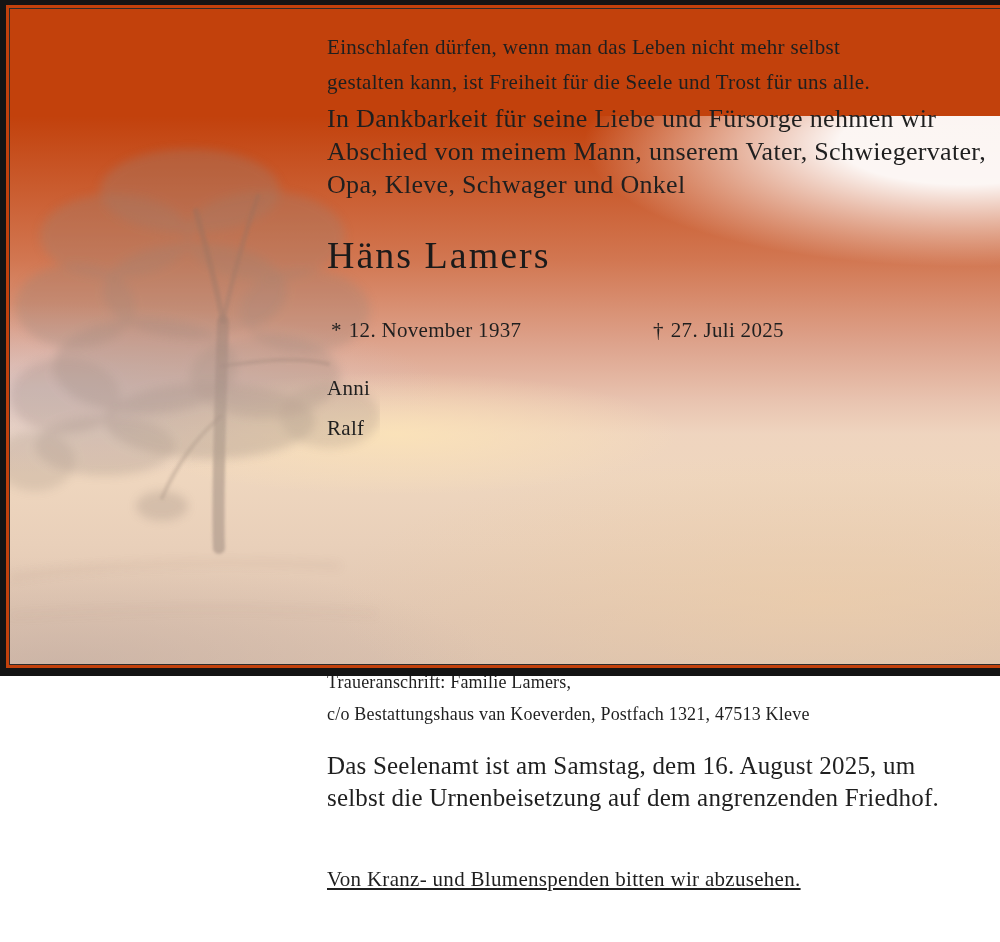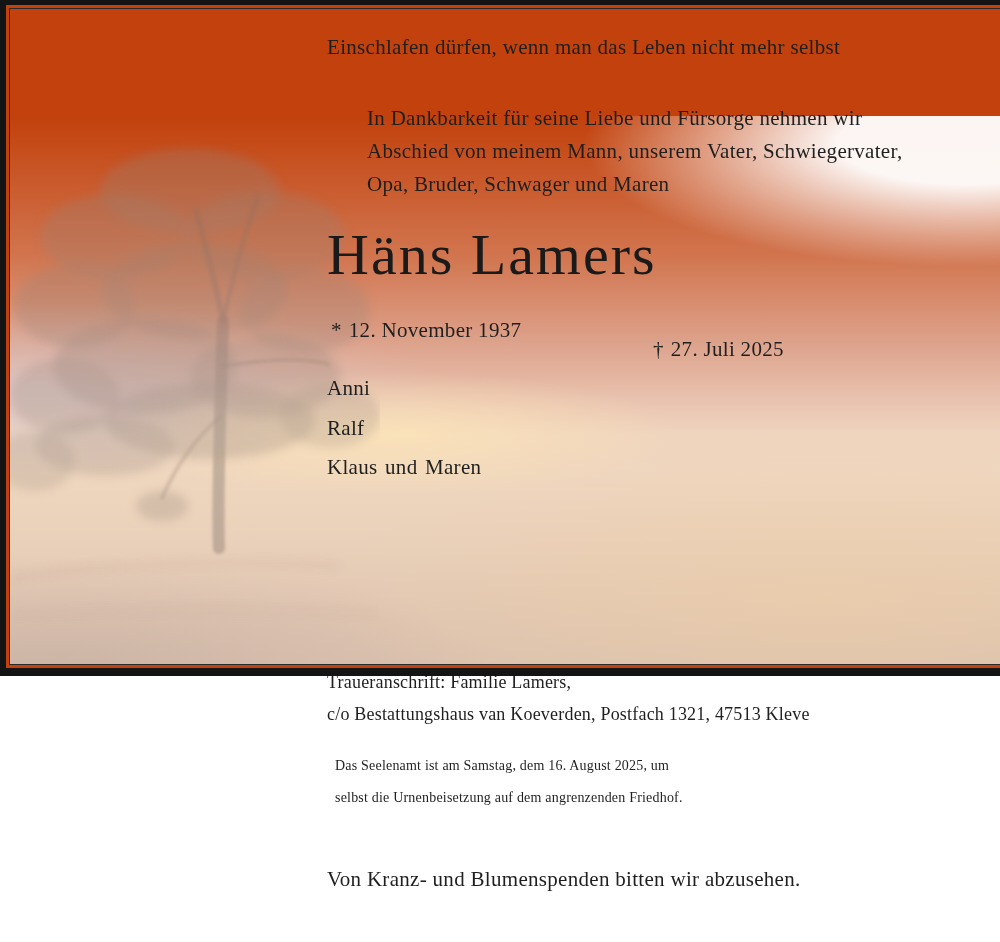--- a/index.html
+++ b/index.html
@@ -67,30 +67,30 @@
     opacity: 0.6;
   }
   .content {
     position: absolute;
     inset: 0;
     z-index: 2;
     color: #1f1f1f;
   }
   .blk { position: absolute; left: 327px; white-space: nowrap; }
   .quote   { top: 30px;  font-size: 21px;  line-height: 35px;   letter-spacing: 0.3px; }
-  .intro   { top: 102px; font-size: 21px;  line-height: 33px;   letter-spacing: 0.3px; margin-left: 40px; }
-  .name    { top: 220px; font-size: 58px;  line-height: 70px;   letter-spacing: 2px; color: #1a1a1a; }
+  .intro   { top: 102px; font-size: 26px;  line-height: 33px;   letter-spacing: 0.3px; }
+  .name    { top: 220px; font-size: 38px;  line-height: 70px;   letter-spacing: 2px; color: #1a1a1a; }
   .dates   { top: 315px; font-size: 21px;  line-height: 30px;   letter-spacing: 0.3px; width: 620px; }
   .dates .birth { position: absolute; left: 4px; }
-  .dates .death { position: absolute; left: 326px; margin-top: 19px; }
+  .dates .death { position: absolute; left: 326px; }
   .dates .sym { margin-right: 7px; }
   .family  { top: 369px; font-size: 21px; line-height: 39.5px; letter-spacing: 0.3px; word-spacing: 2px; }
   .address { top: 666px; font-size: 18px;  line-height: 32px;   letter-spacing: 0.2px; }
-  .service { top: 750px; font-size: 14px;  line-height: 31.5px; letter-spacing: 0.2px; margin-left: 8px; }
-  .flowers { top: 864px; font-size: 21px;  line-height: 30px;   letter-spacing: 0.3px; }
+  .service { top: 750px; font-size: 25px;  line-height: 31.5px; letter-spacing: 0.2px; }
+  .flowers { top: 864px; font-size: 21px;  line-height: 30px;   letter-spacing: 0.3px; text-decoration: underline; }
 </style>
 </head>
 <body>
 
 <div class="page">
 
   <div class="photo">
     <svg class="tree" width="370" height="548" viewBox="0 0 370 548" aria-hidden="true">
       <defs>
         <filter id="blurFol" x="-40%" y="-40%" width="180%" height="180%">
@@ -130,43 +130,43 @@
         <path d="M0 462 Q 140 440 330 450" stroke-width="5" opacity="0.30"></path>
         <path d="M0 500 Q 180 488 368 498" stroke-width="4" opacity="0.20"></path>
       </g>
     </svg>
   </div>
 
   <div class="content">
 
     <div class="blk quote">
       <div>Einschlafen dürfen, wenn man das Leben nicht mehr selbst</div>
+      <div>gestalten kann, ist Freiheit für die Seele und Trost für uns alle.</div>
     </div>
 
     <div class="blk intro">
       <div>In Dankbarkeit für seine Liebe und Fürsorge nehmen wir</div>
       <div>Abschied von meinem Mann, unserem Vater, Schwiegervater,</div>
-      <div>Opa, Bruder, Schwager und Maren</div>
+      <div>Opa, Kleve, Schwager und Onkel</div>
     </div>
 
     <div class="blk name">Häns Lamers</div>
 
     <div class="blk dates">
       <span class="birth">
         <span class="sym">*</span><span>12. November 1937</span>
       </span>
       <span class="death">
         <span class="sym">†</span><span>27. Juli 2025</span>
       </span>
     </div>
 
     <div class="blk family">
       <div>Anni</div>
       <div>Ralf</div>
-      <div>Klaus und Maren</div>
     </div>
 
     <div class="blk address">
       <div>Traueranschrift: Familie Lamers,</div>
       <div>c/o Bestattungshaus van Koeverden, Postfach 1321, 47513 Kleve</div>
     </div>
 
     <div class="blk service">
       <div>Das Seelenamt ist am Samstag, dem 16. August 2025, um</div>
       <div>selbst die Urnenbeisetzung auf dem angrenzenden Friedhof.</div>

